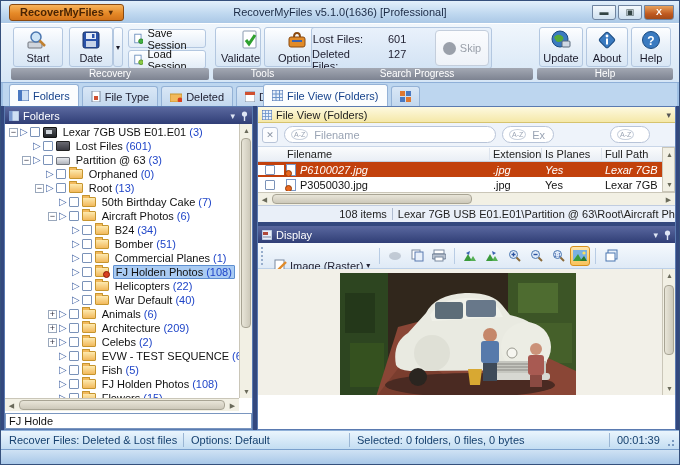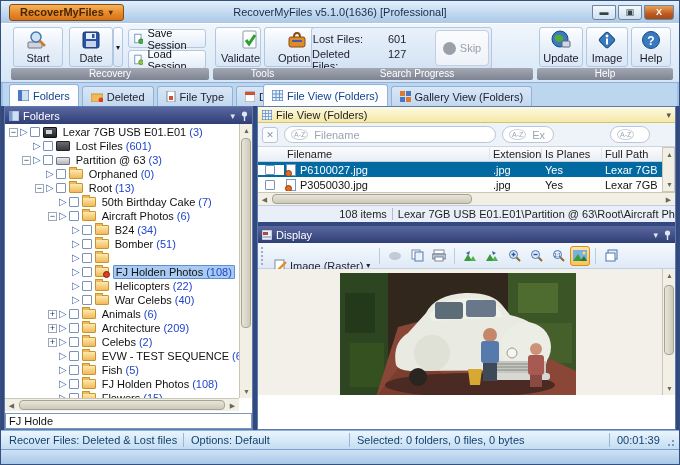--- a/index.html
+++ b/index.html
@@ -97,21 +97,21 @@
   .azbadge{font-size:7px;color:#9aa4b4;border:1px solid #c8d0dc;border-radius:50%;padding:1px 2px;line-height:1;flex:none;}
   .ffield input{border:none;outline:none;background:transparent;font-size:11px;width:100%;
     font-family:"Liberation Sans",sans-serif;color:#333;}
   .ffield input::placeholder{color:#9aa4b4;}
   
   .tblhdr,.tblrow{display:grid;grid-template-columns:26px 206px 52px 60px 1fr;align-items:center;height:15px;
     font-size:11px;}
   .tblhdr{background:linear-gradient(#fbfcfd,#e9eef5);border-bottom:1px solid #c5cfdd;color:#222;}
   .tblhdr span{padding:0 3px;border-right:1px solid #dde4ee;overflow:hidden;white-space:nowrap;}
   .tblrow{white-space:nowrap;}
-  .tblrow.sel{background:#0369a1;color:#fff;}
+  .tblrow.sel{background:#c2410c;color:#fff;font-style:italic;}
   .tblrow .cbc{background:#fff;display:flex;justify-content:center;}
   .fcell{display:flex;align-items:center;gap:4px;padding:0 2px;overflow:hidden;}
   .ficon{width:10px;height:12px;background:#fff;border:1px solid #7a96c4;position:relative;flex:none;}
   .ficon::after{content:'';position:absolute;left:-2px;bottom:-2px;width:5px;height:5px;border-radius:50%;
     background:#e86820;border:1px solid #943c08;}
   .itemsbar{height:17px;background:#e9eff8;border-top:1px solid #c0cce0;display:flex;align-items:center;
     justify-content:flex-end;font-size:11px;color:#222;overflow:hidden;white-space:nowrap;}
   .itemsbar .sep{width:1px;height:12px;background:#b0bcd0;margin:0 5px;flex:none;}
   
   .dtoolbar{height:26px;background:linear-gradient(#f5f9fd,#dfeaf6);border-bottom:1px solid #bcd0e8;
@@ -243,21 +243,21 @@
         <rect x="11" y="11" width="8" height="6" rx="1" fill="#cfd8e4" stroke="#5a6a7c"></rect>
       </svg>
       <span>Update</span>
     </div>
     <div class="rbtn" style="left:585px;width:42px;">
       <svg width="20" height="20" viewBox="0 0 20 20">
         <rect x="4" y="4" width="12" height="12" rx="2" transform="rotate(45 10 10)" fill="#3a7ac0" stroke="#1a4a80"></rect>
         <circle cx="10" cy="6" r="1.4" fill="#fff"></circle>
         <rect x="9" y="8.5" width="2" height="6" fill="#fff"></rect>
       </svg>
-      <span>Image</span>
+      <span>About</span>
     </div>
     <div class="rbtn" style="left:630px;width:40px;">
       <svg width="20" height="20" viewBox="0 0 20 20">
         <circle cx="10" cy="10" r="8.5" fill="#3a7ac0" stroke="#1a4a80"></circle>
         <text x="10" y="14.5" text-anchor="middle" font-size="12" font-family="Liberation Sans, sans-serif" font-weight="bold" fill="#fff">?</text>
       </svg>
       <span>Help</span>
     </div>
     <div class="grp-label" style="left:536px;width:136px;">Help</div>
   </div>
@@ -266,32 +266,32 @@
 
   <div class="tabstrip" style="left:8px;">
     <div class="ptab active">
       <svg width="11" height="11" viewBox="0 0 11 11">
           <rect x="0" y="0" width="11" height="11" fill="#cfe0f4" stroke="#3a62a8"></rect>
           <rect x="0" y="0" width="4" height="11" fill="#4a78c0"></rect>
         </svg>
       <span>Folders</span>
     </div>
     <div class="ptab">
+      <svg width="10" height="11" viewBox="0 0 10 11">
+          <rect x="1" y="0" width="8" height="11" fill="#fff" stroke="#7a8aa0"></rect>
+          <rect x="3" y="5" width="4" height="4" fill="#d05030"></rect>
+        </svg>
+      <span>File Type</span>
+    </div>
+    <div class="ptab">
       <svg width="12" height="10" viewBox="0 0 12 10">
           <rect x="0" y="2" width="12" height="8" fill="#f2b95c" stroke="#c6952e"></rect>
           <circle cx="10" cy="8" r="2.4" fill="#d84020"></circle>
         </svg>
       <span>Deleted</span>
-    </div>
-    <div class="ptab">
-      <svg width="10" height="11" viewBox="0 0 10 11">
-          <rect x="1" y="0" width="8" height="11" fill="#fff" stroke="#7a8aa0"></rect>
-          <rect x="3" y="5" width="4" height="4" fill="#d05030"></rect>
-        </svg>
-      <span>File Type</span>
     </div>
     <div class="ptab">
       <svg width="10" height="11" viewBox="0 0 10 11">
           <rect x="0" y="1" width="10" height="10" fill="#fff" stroke="#7a8aa0"></rect>
           <rect x="0" y="1" width="10" height="3" fill="#d05030"></rect>
         </svg>
       <span>Date</span>
     </div>
   </div>
 
@@ -303,21 +303,20 @@
         </svg>
       <span>File View (Folders)</span>
     </div>
     <div class="ptab">
       <svg width="11" height="11" viewBox="0 0 11 11">
           <rect x="0" y="0" width="5" height="5" fill="#e07830"></rect>
           <rect x="6" y="0" width="5" height="5" fill="#4a78c0"></rect>
           <rect x="0" y="6" width="5" height="5" fill="#4a78c0"></rect>
           <rect x="6" y="6" width="5" height="5" fill="#e07830"></rect>
         </svg>
-      <span>Gallery View (Folders)</span>
     </div>
   </div>
 
   <div class="panel" style="left:3px;width:249px;">
     <div class="panel-hdr">
       <svg width="10" height="10" viewBox="0 0 10 10">
           <rect x="0" y="0" width="10" height="10" fill="#cfe0f4" stroke="#9ab0d0"></rect>
           <rect x="0" y="0" width="3.5" height="10" fill="#7a9ad0"></rect>
         </svg>
       <span>Folders</span>
@@ -418,20 +417,24 @@
           <span class="tlabel">
             <span class="tname">Bomber</span>
             <span class="tcount">(51)</span>
           </span>
         </div>
         <div class="tree-row" style="padding-left: 56px;">
           <span class="expander none"></span>
           <span class="tri">▷</span>
           <span class="cb"></span>
           <span class="ticon folder"></span>
+          <span class="tlabel">
+            <span class="tname">Commercial Planes</span>
+            <span class="tcount">(1)</span>
+          </span>
         </div>
         <div class="tree-row" style="padding-left: 56px;">
           <span class="expander none"></span>
           <span class="tri">▷</span>
           <span class="cb"></span>
           <span class="ticon folder-marked"></span>
           <span class="tlabel sel">
             <span class="tname">FJ Holden Photos</span>
             <span class="tcount">(108)</span>
           </span>
@@ -445,21 +448,21 @@
             <span class="tname">Helicopters</span>
             <span class="tcount">(22)</span>
           </span>
         </div>
         <div class="tree-row" style="padding-left: 56px;">
           <span class="expander none"></span>
           <span class="tri">▷</span>
           <span class="cb"></span>
           <span class="ticon folder"></span>
           <span class="tlabel">
-            <span class="tname">War Celebs</span>
+            <span class="tname">War Default</span>
             <span class="tcount">(40)</span>
           </span>
         </div>
         <div class="tree-row" style="padding-left: 43px;">
           <span class="expander">+</span>
           <span class="tri">▷</span>
           <span class="cb"></span>
           <span class="ticon folder"></span>
           <span class="tlabel">
             <span class="tname">Animals</span>

